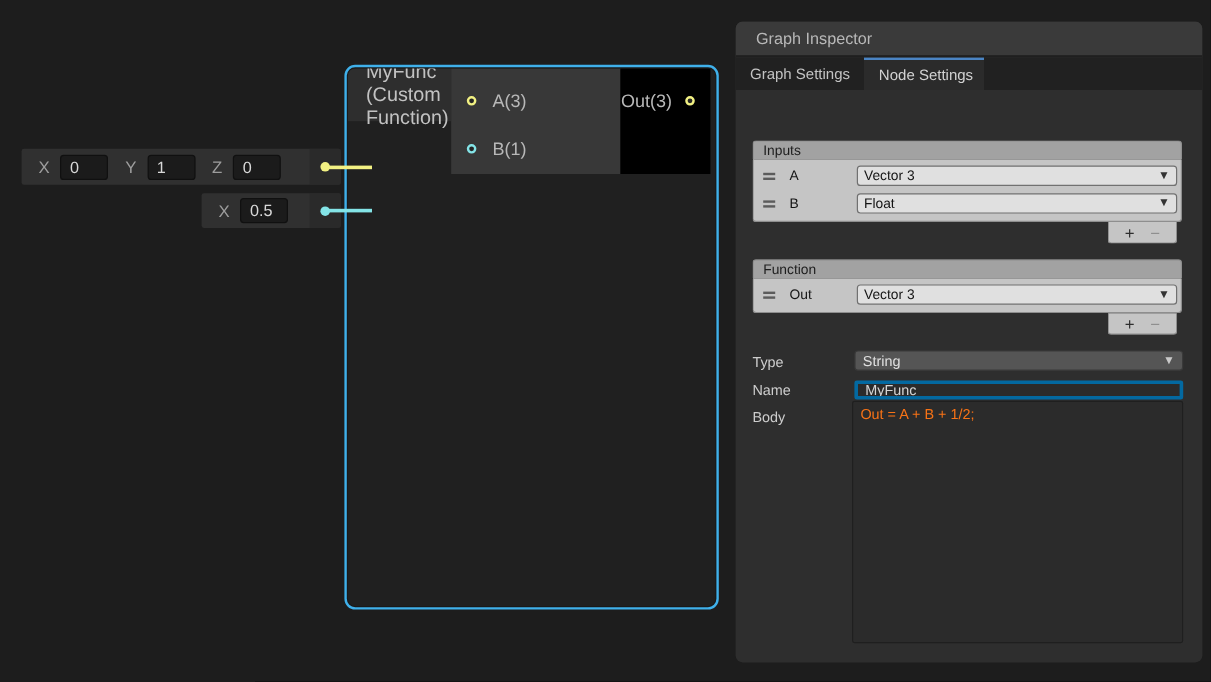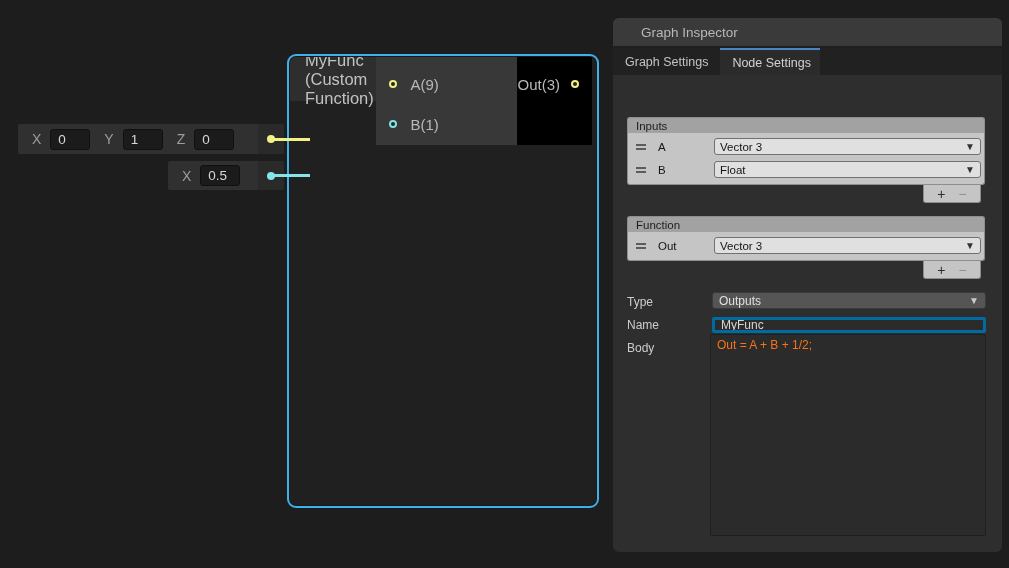--- a/index.html
+++ b/index.html
@@ -43,21 +43,21 @@
   .port-label{color:#b8b8b8;font-size:15px;margin-left:13px;}
   .port-row.out{justify-content:flex-end;}
   .port-row.out .port-label{margin:0 11px 0 0;}
   .port-row.out .ring{margin-right:13px;}
   .preview{flex:1;margin:0 2px 2px 2px;background:var(--node_preview_green,#c0fabc);border-radius:0 0 5px 5px;}
 
   
   .inspector{position:absolute;left:613px;top:18px;width:389px;height:534px;
              background:var(--panel_bg,#2e2e2e);border-radius:6px;overflow:hidden;font-size:12px;}
   .insp-header{height:30px;background:var(--panel_header_bg,#3a3a3a);border-bottom:2px solid #1f1f1f;
-               display:flex;align-items:center;padding-left:28px;color:#b8b8b8;font-size:13.5px;}
+               display:flex;align-items:center;padding-left:17px;color:#b8b8b8;font-size:13.5px;}
   .insp-tabs{height:27px;background:#212121;display:flex;}
   .tab{display:flex;align-items:center;color:#c3c3c3;font-size:12.5px;padding:0 12px;cursor:default;}
   .tab.active{width:100px;padding:0 0 0 12px;background:#2b2b2b;border-top:2px solid var(--tab_active_underline,#4a84c4);color:#d2d2d2;}
   .insp-heading{margin:9px 0 0 12px;font-weight:bold;font-size:11.5px;color:#d4d4d4;}
 
   .rlist{position:absolute;left:14px;width:358px;}
   .rlist-inputs{top:99px;} .rlist-outputs{top:198px;}
   .rlist-header{height:16px;background:var(--list_header_bg,#a2a2a2);border-radius:3px 3px 0 0;
                 color:#1d1d1d;font-size:11.5px;line-height:16px;padding-left:8px;border:1px solid #8e8e8e;border-bottom:none;}
   .rlist-rows{background:var(--list_bg,#c5c5c5);border-radius:0 0 3px 3px;padding:2px 2px 3px;border:1px solid #8e8e8e;border-top:none;}
@@ -113,21 +113,21 @@
   <div class="wire wire-b"></div>
 
   <div class="node">
     <div class="node-inner">
       <div class="node-title">MyFunc (Custom Function)</div>
       <div class="accent-bar"></div>
       <div class="ports">
         <div class="ports-left">
           <div class="port-row first">
             <span class="ring ring-yellow"></span>
-            <span class="port-label">A(9)</span>
+            <span class="port-label">A(3)</span>
           </div>
           <div class="port-row">
             <span class="ring ring-cyan"></span>
             <span class="port-label">B(1)</span>
           </div>
         </div>
         <div class="ports-right">
           <div class="port-row first out">
             <span class="port-label">Out(3)</span>
             <span class="ring ring-yellow"></span>
@@ -184,21 +184,21 @@
         </div>
       </div>
       <div class="rlist-footer">
         <span class="btn">+</span>
         <span class="btn dim">−</span>
       </div>
     </div>
 
     <div class="prop-label" style="top:277px;">Type</div>
     <div class="dark-dropdown" style="top:274px;">
-      <span>Outputs</span>
+      <span>String</span>
       <span class="arrow">▼</span>
     </div>
 
     <div class="prop-label" style="top:300px;">Name</div>
     <input class="dark-input" style="top: 299px;" value="MyFunc">
 
     <div class="prop-label" style="top:323px;">Body</div>
     <textarea class="dark-textarea" spellcheck="false" style="">Out = A + B + 1/2;</textarea>
   </div>
 

